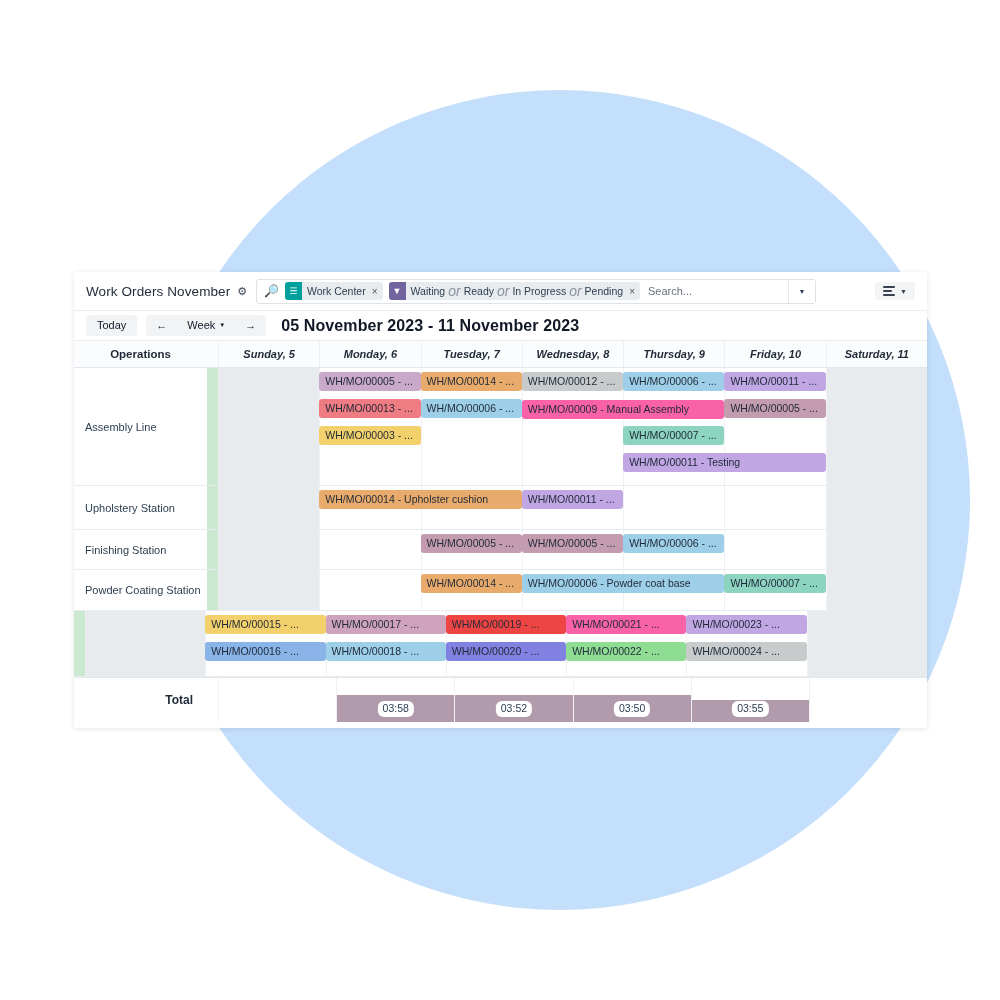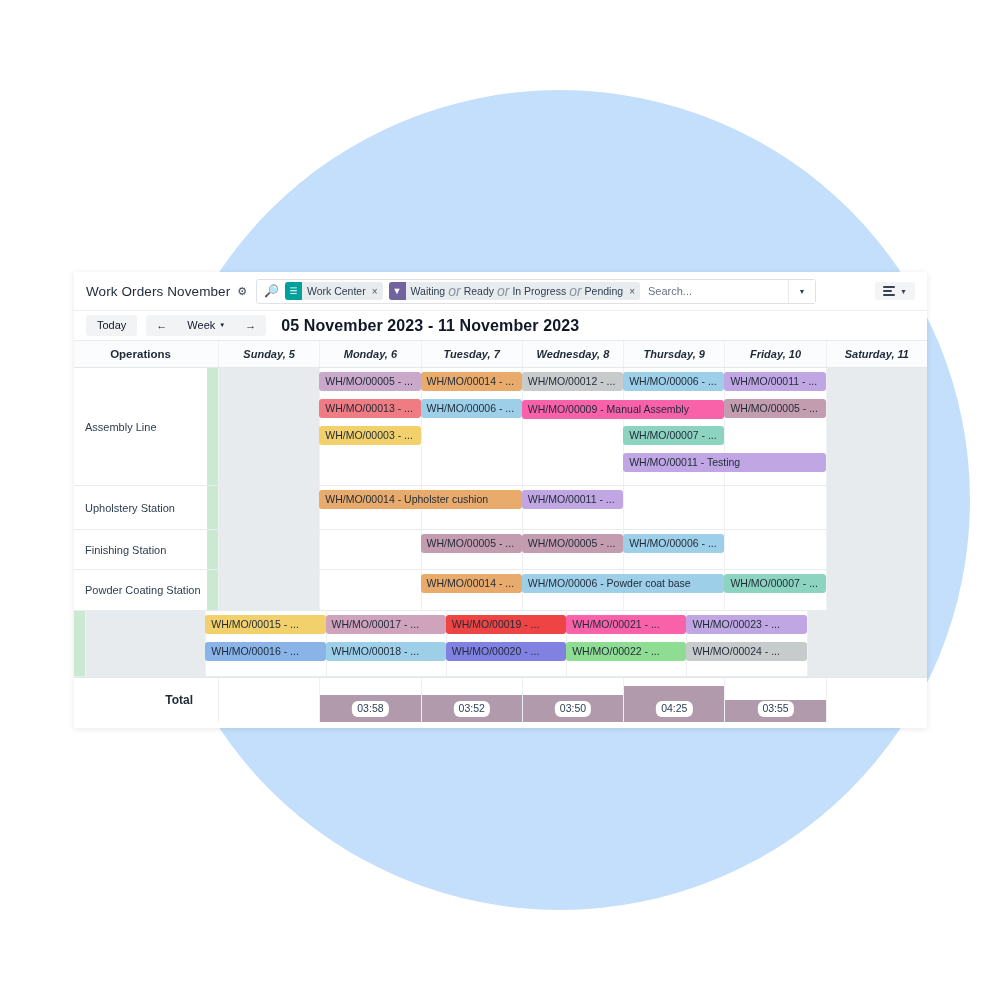--- a/index.html
+++ b/index.html
@@ -578,24 +578,20 @@
             </div>
             <div class="total-cell">
               <div class="total-bar" style="height: 27px; background: rgb(176, 154, 171);"></div>
               <div class="total-val">03:52</div>
             </div>
             <div class="total-cell">
               <div class="total-bar" style="height: 27px; background: rgb(176, 154, 171);"></div>
               <div class="total-val">03:50</div>
             </div>
             <div class="total-cell">
-              <div class="total-bar" style="height: 36px; background: rgb(176, 154, 171);"></div>
-              <div class="total-val">04:25</div>
-            </div>
-            <div class="total-cell">
               <div class="total-bar" style="height: 22px; background: rgb(176, 154, 171);"></div>
               <div class="total-val">03:55</div>
             </div>
             <div class="total-cell"></div>
           </div>
       </div>
 
     </div>
   </div>
 </div>

